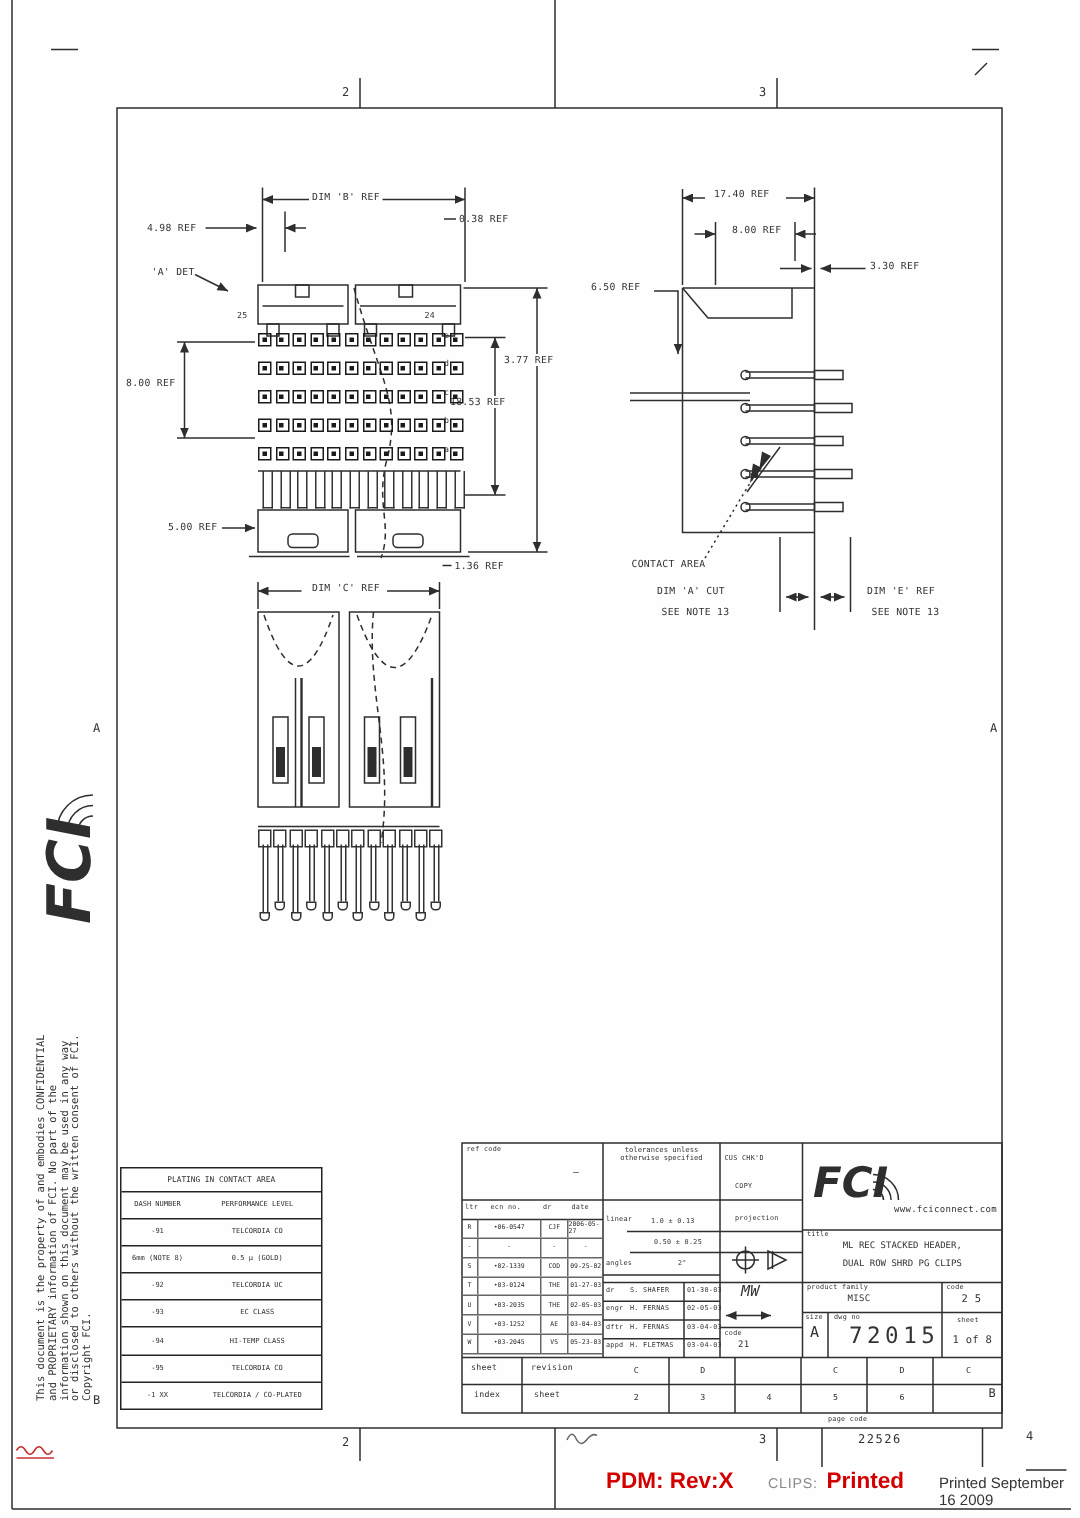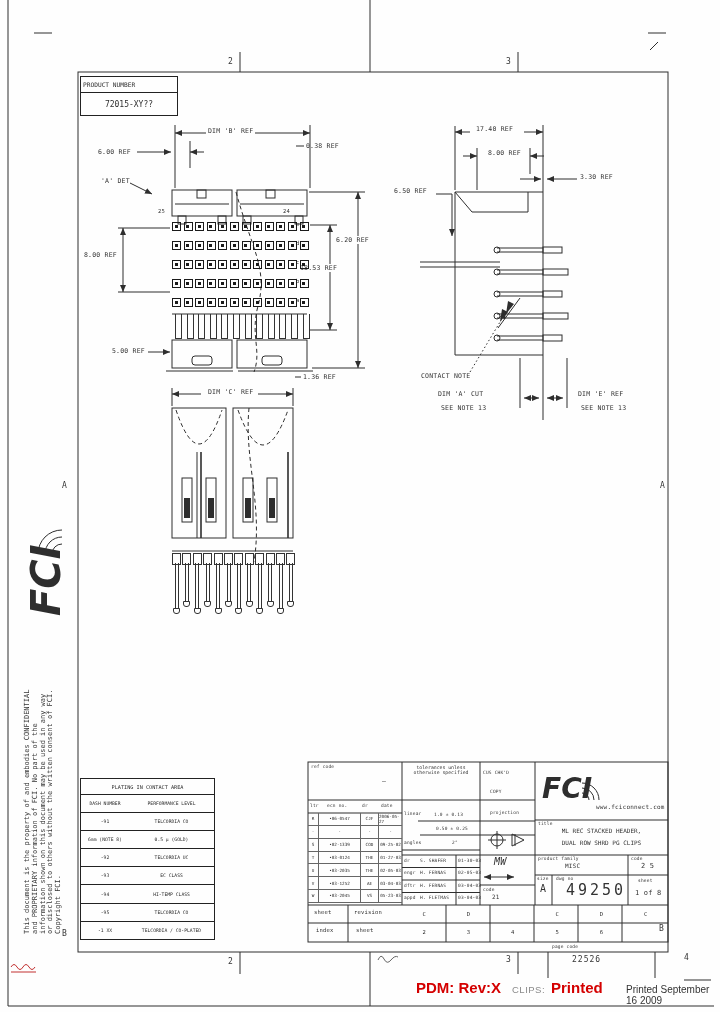--- a/index.html
+++ b/index.html
@@ -243,43 +243,39 @@
       <path d="M79,46 A17,17 0 0 0 62,29" stroke-width="3.5"></path>
       <path d="M86,46 A24,24 0 0 0 62,22" stroke-width="3.5"></path>
     </svg>
   </div>
   <div style="position:absolute;left:24px;top:934px;width:300px;transform:rotate(-90deg);transform-origin:0 0;font-size:7px;line-height:1.12;white-space:pre-line;color:#333">This document is the property of and embodies CONFIDENTIAL
 and PROPRIETARY information of FCI. No part of the
 information shown on this document may be used in any way
 or disclosed to others without the written consent of FCI.
 Copyright FCI.</div>
 
-  <div style="position:absolute;left:80px;top:76px;width:96px;border:1.5px solid #222;background:#fefefe">
-    <div style="height:15px;border-bottom:1.5px solid #222;display:flex;align-items:center;padding-left:2px;font-size:6.2px">PRODUCT NUMBER</div>
-    <div style="height:22px;display:flex;align-items:center;justify-content:center;font-size:8px">72015-XY??</div>
-  </div>
 
   <div class="zone" style="left:228px;top:57px">2</div>
   <div class="zone" style="left:506px;top:57px">3</div>
   <div class="zone" style="left:228px;top:957px">2</div>
   <div class="zone" style="left:506px;top:955px">3</div>
   <div class="zone" style="left:62px;top:481px">A</div>
   <div class="zone" style="left:62px;top:929px">B</div>
   <div class="zone" style="left:660px;top:481px">A</div>
   <div class="zone" style="left:659px;top:924px">B</div>
   <div class="zone" style="left:684px;top:953px">4</div>
 
   <div class="lbl bgw" style="left:206px;top:127px">DIM 'B' REF</div>
-  <div class="lbl" style="left:98px;top:148px">6.00 REF</div>
+  <div class="lbl" style="left:98px;top:148px">4.98 REF</div>
   <div class="lbl" style="left:306px;top:142px">0.38 REF</div>
   <div class="lbl" style="left:101px;top:177px">'A' DET</div>
   <div class="lbl small" style="left:158px;top:208px">25</div>
   <div class="lbl small" style="left:283px;top:208px">24</div>
   <div class="lbl" style="left:84px;top:251px">8.00 REF</div>
-  <div class="lbl bgw" style="left:334px;top:236px">6.20 REF</div>
+  <div class="lbl bgw" style="left:334px;top:236px">3.77 REF</div>
   <div class="lbl bgw" style="left:298px;top:264px">18.53 REF</div>
   <div class="lbl" style="left:112px;top:347px">5.00 REF</div>
   <div class="lbl" style="left:303px;top:373px">1.36 REF</div>
   <div class="lbl small" style="left:296px;top:221px">e</div>
   <div class="lbl small" style="left:296px;top:240px">d</div>
   <div class="lbl small" style="left:296px;top:259px">c</div>
   <div class="lbl small" style="left:296px;top:278px">b</div>
   <div class="lbl small" style="left:296px;top:297px">a</div>
   <div id="pin-grid" style="position:absolute;left:172px;top:222px;width:140px;height:92px">
       <div class="pin" style="left: 0px; top: 0px;">
@@ -475,21 +471,21 @@
       <div class="leg" style="left: 95.8px;"></div>
       <div class="leg" style="left: 107.4px;"></div>
       <div class="leg" style="left: 119px;"></div>
       <div class="leg" style="left: 130.6px;"></div>
     </div>
 
   <div class="lbl bgw" style="left:474px;top:125px">17.40 REF</div>
   <div class="lbl bgw" style="left:486px;top:149px">8.00 REF</div>
   <div class="lbl" style="left:580px;top:173px">3.30 REF</div>
   <div class="lbl" style="left:394px;top:187px">6.50 REF</div>
-  <div class="lbl" style="left:421px;top:372px">CONTACT NOTE</div>
+  <div class="lbl" style="left:421px;top:372px">CONTACT AREA</div>
   <div class="lbl" style="left:438px;top:390px">DIM 'A' CUT</div>
   <div class="lbl" style="left:441px;top:404px">SEE NOTE 13</div>
   <div class="lbl" style="left:578px;top:390px">DIM 'E' REF</div>
   <div class="lbl" style="left:581px;top:404px">SEE NOTE 13</div>
 
   <div class="lbl bgw" style="left:206px;top:388px">DIM 'C' REF</div>
   <div id="bottom-pins" style="position:absolute;left:172px;top:553px;width:126px;height:62px">
       <div class="bpin" style="left: 0px;">
         <div class="bpin-head"></div>
         <div class="bpin-shaft" style="height: 45px;"></div>
@@ -681,21 +677,21 @@
   <div class="lbl tiny" style="left:538px;top:821px">title</div>
   <div style="position:absolute;left:535px;top:827px;width:133px;text-align:center;font-size:6px;color:#333">ML REC STACKED HEADER,</div>
   <div style="position:absolute;left:535px;top:839px;width:133px;text-align:center;font-size:6px;color:#333">DUAL ROW SHRD PG CLIPS</div>
   <div class="lbl tiny" style="left:538px;top:856px">product family</div>
   <div class="lbl" style="left:565px;top:862px;font-size:6px">MISC</div>
   <div class="lbl tiny" style="left:631px;top:856px">code</div>
   <div class="lbl" style="left:641px;top:862px;font-size:7px">2 5</div>
   <div class="lbl tiny" style="left:537px;top:876px">size</div>
   <div class="lbl" style="left:540px;top:883px;font-size:10px">A</div>
   <div class="lbl tiny" style="left:556px;top:876px">dwg no</div>
-  <div class="lbl" style="left:566px;top:881px;font-size:15px;letter-spacing:3px">49250</div>
+  <div class="lbl" style="left:566px;top:881px;font-size:15px;letter-spacing:3px">72015</div>
   <div class="lbl tiny" style="left:638px;top:878px">sheet</div>
   <div class="lbl" style="left:635px;top:889px;font-size:7px">1 of 8</div>
 
   <div class="lbl small" style="left:314px;top:909px">sheet</div>
   <div class="lbl small" style="left:354px;top:909px">revision</div>
   <div class="idxrow" style="top:905px">
       <div class="cell">C</div>
       <div class="cell">D</div>
       <div class="cell"></div>
       <div class="cell">C</div>
@@ -708,18 +704,18 @@
       <div class="cell">2</div>
       <div class="cell">3</div>
       <div class="cell">4</div>
       <div class="cell">5</div>
       <div class="cell">6</div>
       <div class="cell"></div>
     </div>
 
   <div class="lbl tiny" style="left:552px;top:944px">page code</div>
   <div class="lbl" style="left:572px;top:955px;font-size:8px;letter-spacing:1px">22526</div>
-  <div class="ftr-red" style="left:416px;top:979px">PDM: Rev:X</div>
+  <div class="ftr-red" style="left:404px;top:979px">PDM: Rev:X</div>
   <div class="ftr-gray" style="left:512px;top:984px">CLIPS:</div>
   <div class="ftr-red" style="left:551px;top:979px">Printed</div>
   <div class="ftr-blk" style="left:626px;top:984px">Printed September 16 2009</div>
 
 </div>
 
 </body></html>

